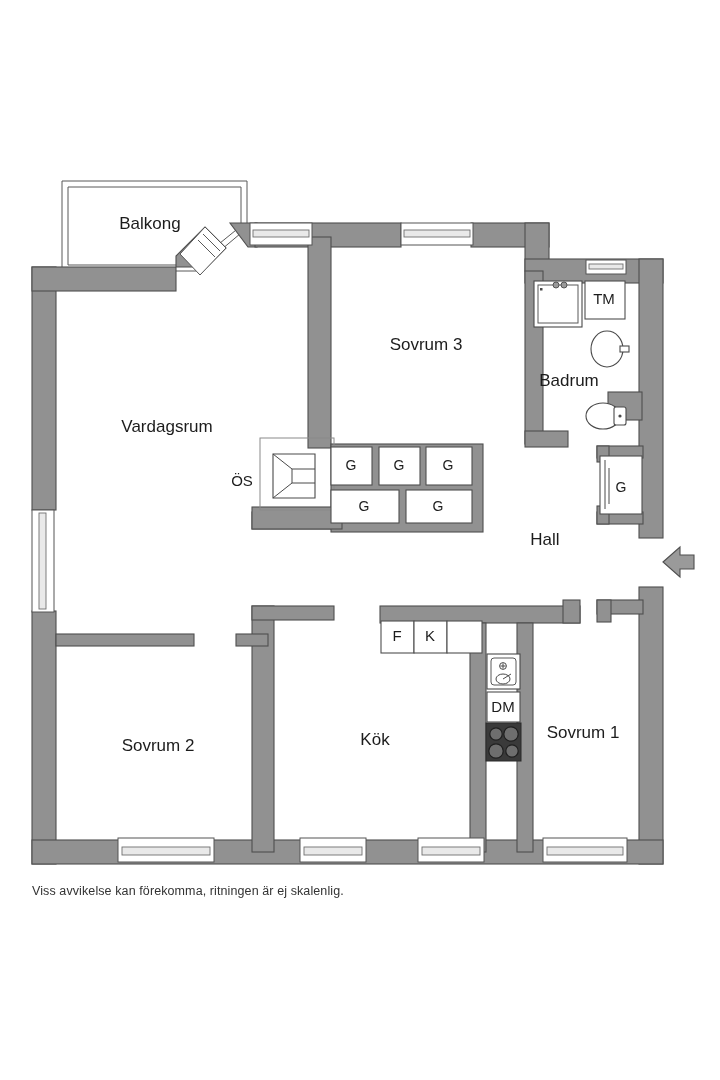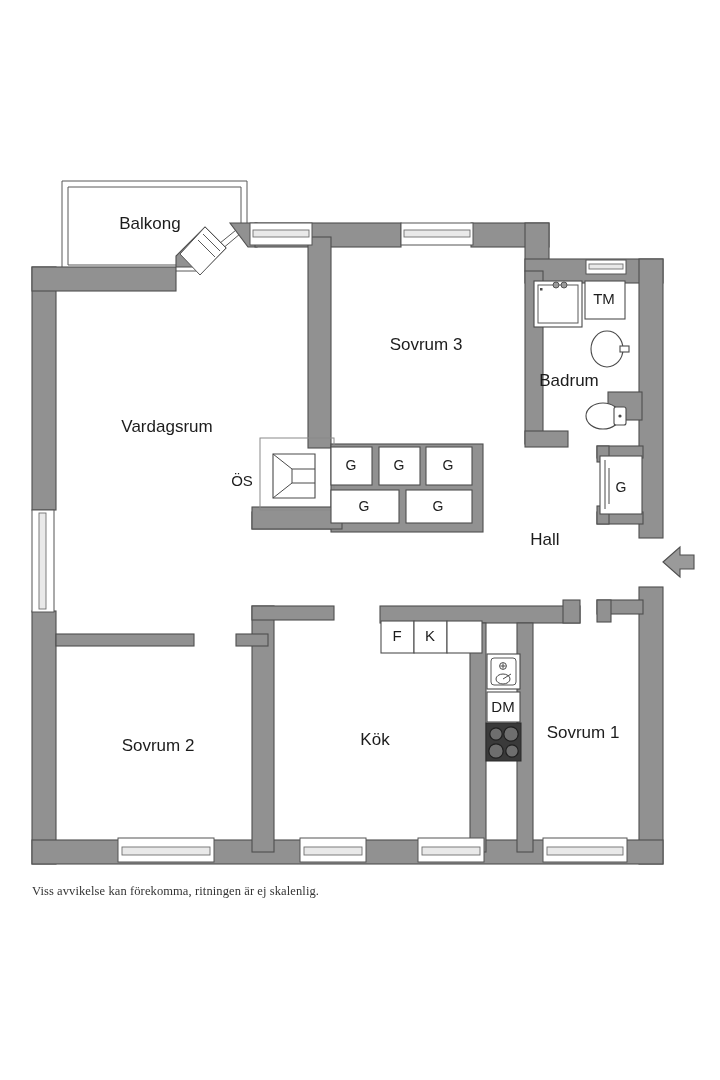--- a/index.html
+++ b/index.html
@@ -101,21 +101,21 @@
     font-family: "Liberation Sans", sans-serif;
     font-size: 14px;
     fill: #1c1c1c;
     text-anchor: middle;
     dominant-baseline: middle;
   }
   #disclaimer {
     position: absolute;
     left: 32px;
     top: 884px;
-    font-family: Liberation Serif, serif;
+    font-family: Liberation Sans, sans-serif;
     font-size: 12.5px;
     color: #333333;
     letter-spacing: 0.1px;
     white-space: nowrap;
   }
 </style>
 </head>
 <body>
 
 <div id="plan-wrap">

